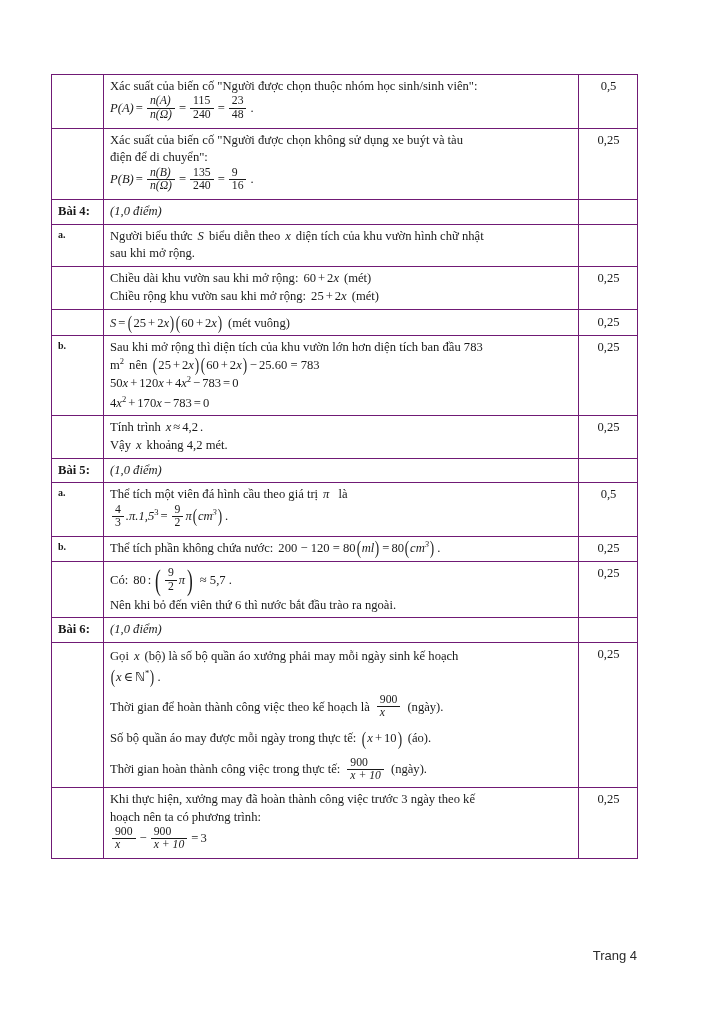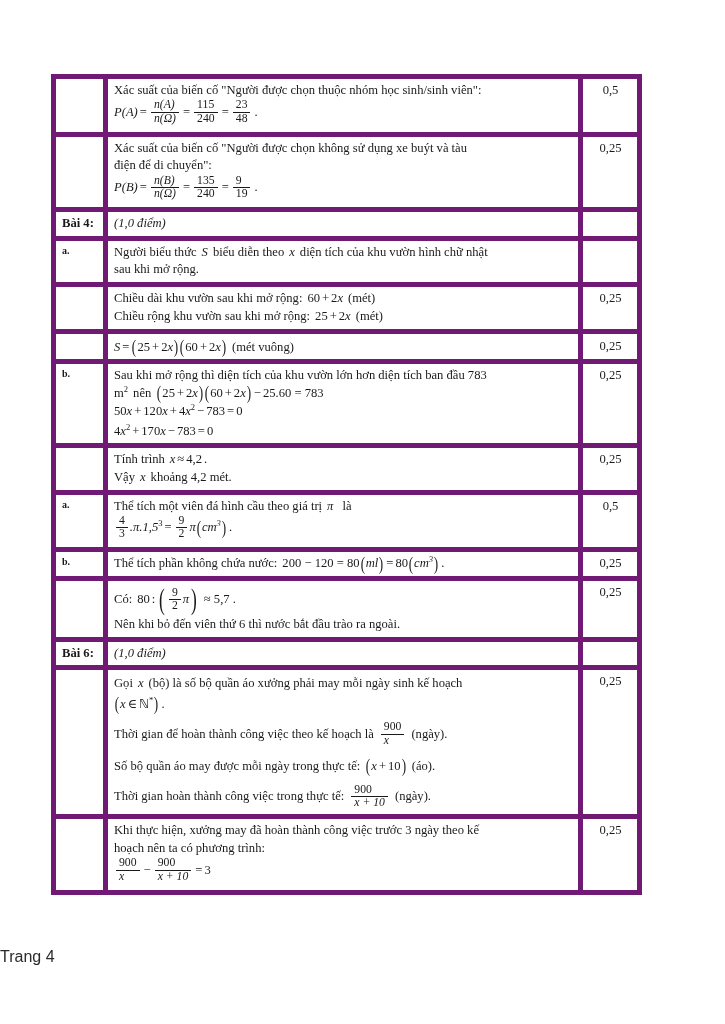--- a/index.html
+++ b/index.html
@@ -28,21 +28,21 @@
   table.rubric {
     position: absolute;
     left: 51px;
     top: 74px;
     width: 586px;
     border-collapse: collapse;
     table-layout: fixed;
   }
 
   table.rubric td {
-    border: 5px solid #701a75;
+    border: 1px solid #701a75;
     padding: 3px 5px 4px 6px;
     vertical-align: top;
     font-size: 12.6px;
     line-height: 1.33;
   }
 
   
   col.c-label { width: 52px; }
   col.c-body  { width: 475px; }
   col.c-score { width: 59px; }
@@ -112,22 +112,23 @@
   .rowtext + .rowtext { margin-top: 1px; }
   .mathblock { margin-top: 5px; margin-bottom: 2px; }
   .mathblock2 { margin-top: 7px; margin-bottom: 3px; }
   .eqline { margin-top: 3px; }
 
   .footer {
     position: absolute;
     left: 0;
     top: 948px;
     width: 637px;
+    text-align: right;
     font-family: "Liberation Sans", "DejaVu Sans", sans-serif;
-    font-size: 16px;
+    font-size: 13px;
     color: #2b2b2b;
   }
 
   .sp { display: inline-block; width: 5px; }
   .sp2 { display: inline-block; width: 9px; }
 </style>
 </head>
 <body>
 
 <div class="page">
@@ -150,21 +151,21 @@
         </td>
         <td class="score">0,5</td>
       </tr>
 
       <tr>
         <td class="label"></td>
         <td class="body">
           <p class="rowtext">Xác suất của biến cố "Người được chọn không sử dụng xe buýt và tàu</p>
           <p class="rowtext">điện để di chuyển":</p>
           <p class="rowtext mathblock mathline">
-            <span class="mi">P(B)</span><span class="mo">=</span><span class="frac"><span class="num mi">n(B)</span><span class="den mi">n(Ω)</span></span><span class="mo">=</span><span class="frac"><span class="num">135</span><span class="den">240</span></span><span class="mo">=</span><span class="frac"><span class="num">9</span><span class="den">19</span></span><span class="mo">.</span>
+            <span class="mi">P(B)</span><span class="mo">=</span><span class="frac"><span class="num mi">n(B)</span><span class="den mi">n(Ω)</span></span><span class="mo">=</span><span class="frac"><span class="num">135</span><span class="den">240</span></span><span class="mo">=</span><span class="frac"><span class="num">9</span><span class="den">16</span></span><span class="mo">.</span>
           </p>
         </td>
         <td class="score">0,25</td>
       </tr>
 
       <tr>
         <td class="label">Bài 4:</td>
         <td class="body ital">(1,0 điểm)</td>
         <td class="score"></td>
       </tr>
@@ -208,20 +209,25 @@
 
       <tr>
         <td class="label"></td>
         <td class="body">
           <p class="rowtext"><span>Tính trình</span><span class="sp"></span><span class="mathline"><span class="mi">x</span><span class="mo">≈</span><span class="mn">4,2</span><span class="mo">.</span></span></p>
           <p class="rowtext"><span>Vậy</span><span class="sp"></span><span class="mi">x</span><span class="sp"></span><span>khoảng 4,2 mét.</span></p>
         </td>
         <td class="score">0,25</td>
       </tr>
 
+      <tr>
+        <td class="label">Bài 5:</td>
+        <td class="body ital">(1,0 điểm)</td>
+        <td class="score"></td>
+      </tr>
 
       <tr>
         <td class="label sub">a.</td>
         <td class="body">
           <p class="rowtext"><span>Thể tích một viên đá hình cầu theo giá trị</span><span class="sp"></span><span class="mi">π</span><span class="sp2"></span><span>là</span></p>
           <p class="rowtext mathblock mathline"><span class="frac"><span class="num">4</span><span class="den">3</span></span><span class="mi">.π.1,5</span><sup class="sm">3</sup><span class="mo">=</span><span class="frac"><span class="num">9</span><span class="den">2</span></span><span class="mi">π</span><span class="paren">(</span><span class="mi">cm<sup class="sm">3</sup></span><span class="paren">)</span><span class="mo">.</span></p>
         </td>
         <td class="score">0,5</td>
       </tr>
 

